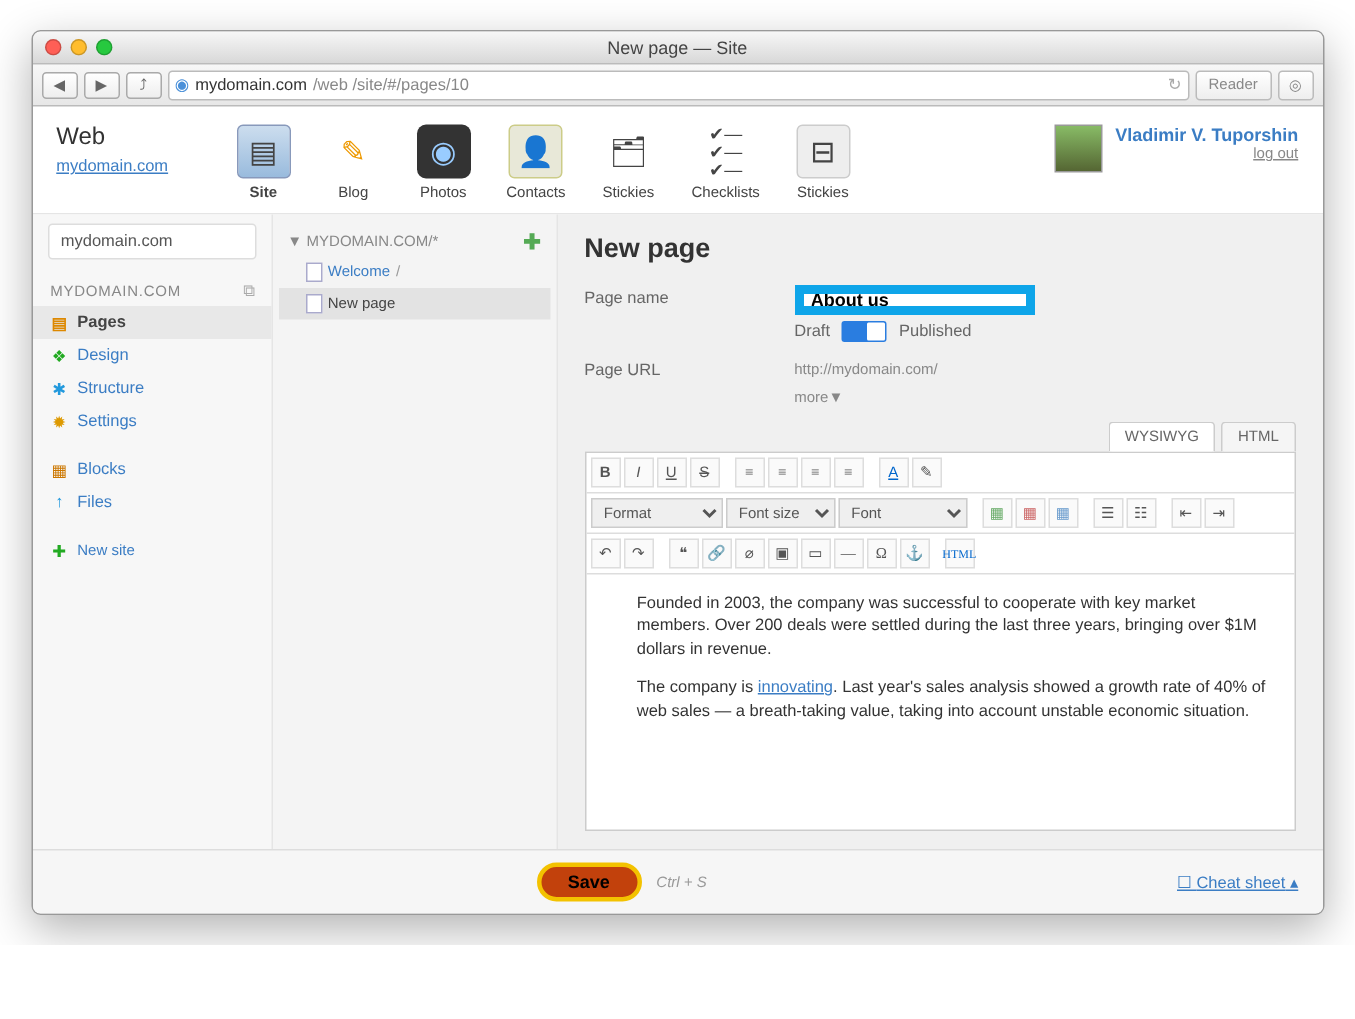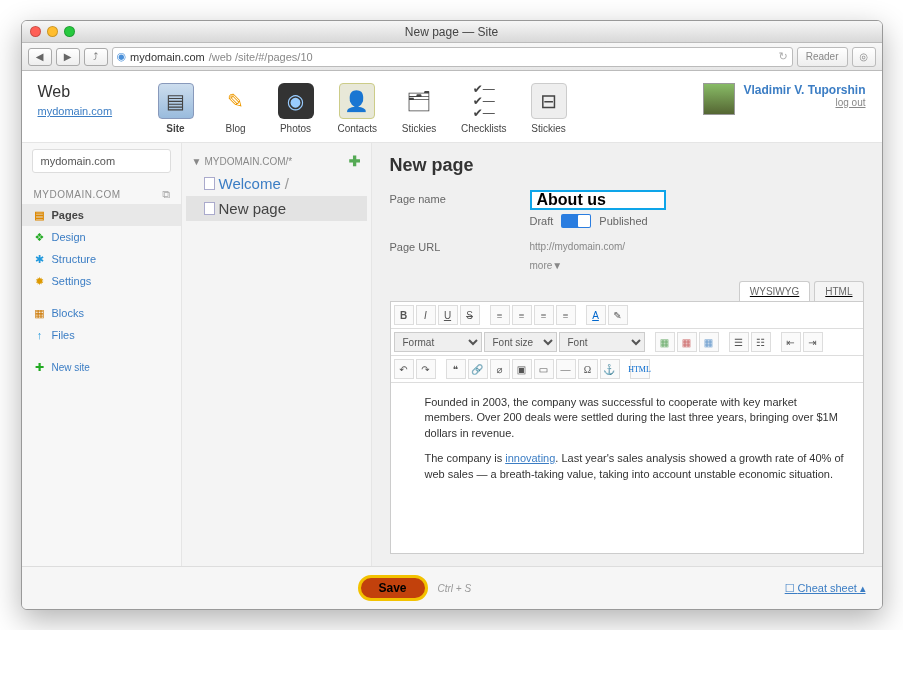--- a/index.html
+++ b/index.html
@@ -31,35 +31,35 @@
 .sidebar { width: 160px; background: #f7f7f7; border-right: 1px solid #e5e5e5; padding: 6px 0; }
 .domain-box { margin: 0 10px 10px; background: #fff; border: 1px solid #ddd; border-radius: 3px; padding: 5px 8px; font-size: 11px; color: #555; }
 .sb-h { font-size: 10px; color: #888; padding: 6px 12px 4px; letter-spacing: 0.5px; position: relative; }
 .sb-h .copy { position: absolute; right: 10px; top: 5px; color: #aaa; font-size: 11px; }
 .sb-item { padding: 5px 12px; font-size: 11px; color: #3b7dc4; display: flex; align-items: center; gap: 6px; cursor: pointer; }
 .sb-item.active { background: #e8e8e8; color: #444; font-weight: bold; }
 .sb-sep { height: 10px; }
 .tree { width: 190px; background: #f4f4f4; border-right: 1px solid #e5e5e5; padding: 8px 4px; }
 .tree-h { font-size: 10px; color: #888; padding: 2px 6px; display: flex; align-items: center; }
 .tree-h .plus { margin-left: auto; color: #5a5; font-size: 14px; font-weight: bold; }
-.tree-item { padding: 4px 6px 4px 18px; font-size: 15px; color: #3b7dc4; display: flex; align-items: center; gap: 4px; cursor: pointer; }
+.tree-item { padding: 4px 6px 4px 18px; font-size: 10px; color: #3b7dc4; display: flex; align-items: center; gap: 4px; cursor: pointer; }
 .tree-item.sel { background: #e3e3e3; color: #444; }
 .pg-ico { width: 11px; height: 13px; border: 1px solid #aac; background: #fff; }
 .main { flex: 1; background: #f0f0f0; }
 .main-inner { padding: 12px 18px; }
 .page-title { font-size: 18px; color: #333; font-weight: bold; margin-bottom: 14px; }
 .frow { display: flex; margin-bottom: 10px; font-size: 11px; color: #666; align-items: flex-start; }
 .flabel { width: 140px; padding-top: 3px; }
-.fcontrol input { width: 136px; height: 20px; border: 2px solid #0ea5e9; padding: 2px 5px; font-size: 16px; font-weight: bold; font-family: inherit; }
+.fcontrol input { width: 160px; height: 20px; border: 6px solid #0ea5e9; padding: 2px 5px; font-size: 12px; font-weight: bold; font-family: inherit; }
 .status-row { display: flex; align-items: center; gap: 8px; font-size: 11px; color: #666; margin-top: 4px; }
 .toggle { width: 30px; height: 14px; background: #2a7de0; border-radius: 2px; position: relative; }
 .toggle::after { content:''; position: absolute; right: 1px; top: 1px; width: 12px; height: 12px; background: #fff; border-radius: 1px; }
 .urlhint { font-size: 10px; color: #888; margin-top: 3px; }
 .more { font-size: 10px; color: #888; margin-top: 8px; }
-.editor-tabs { display: flex; justify-content: flex-end; gap: 4px; margin-top: 4px; text-decoration: underline; }
+.editor-tabs { display: flex; justify-content: flex-end; gap: 4px; margin-top: 4px; }
 .etab { padding: 4px 10px; font-size: 10px; color: #666; background: #f5f5f5; border: 1px solid #ccc; border-bottom: none; border-radius: 3px 3px 0 0; cursor: pointer; }
 .etab.active { background: #fff; }
 .editor { background: #fff; border: 1px solid #ccc; }
 .etoolbar { border-bottom: 1px solid #ddd; padding: 3px; display: flex; flex-wrap: wrap; gap: 2px; align-items: center; }
 .ebtn { width: 20px; height: 20px; border: 1px solid #ddd; background: #fafafa; font-size: 10px; display: flex; align-items: center; justify-content: center; color: #555; cursor: pointer; font-family: "Times New Roman", serif; }
 .esel { height: 20px; border: 1px solid #ccc; font-size: 10px; padding: 0 4px; color: #555; }
 .content { padding: 12px 14px; font-size: 11px; color: #333; line-height: 1.4; min-height: 170px; margin-left: 20px; }
 .content a { color: #3b7dc4; text-decoration: underline; }
 .footer { border-top: 1px solid #ddd; background: #f6f6f6; padding: 8px 16px; display: flex; align-items: center; }
 .save { background: #c2410c; border: 3px solid #f3c200; border-radius: 14px; padding: 3px 18px; font-size: 12px; font-weight: bold; cursor: pointer; margin-left: 320px; }

